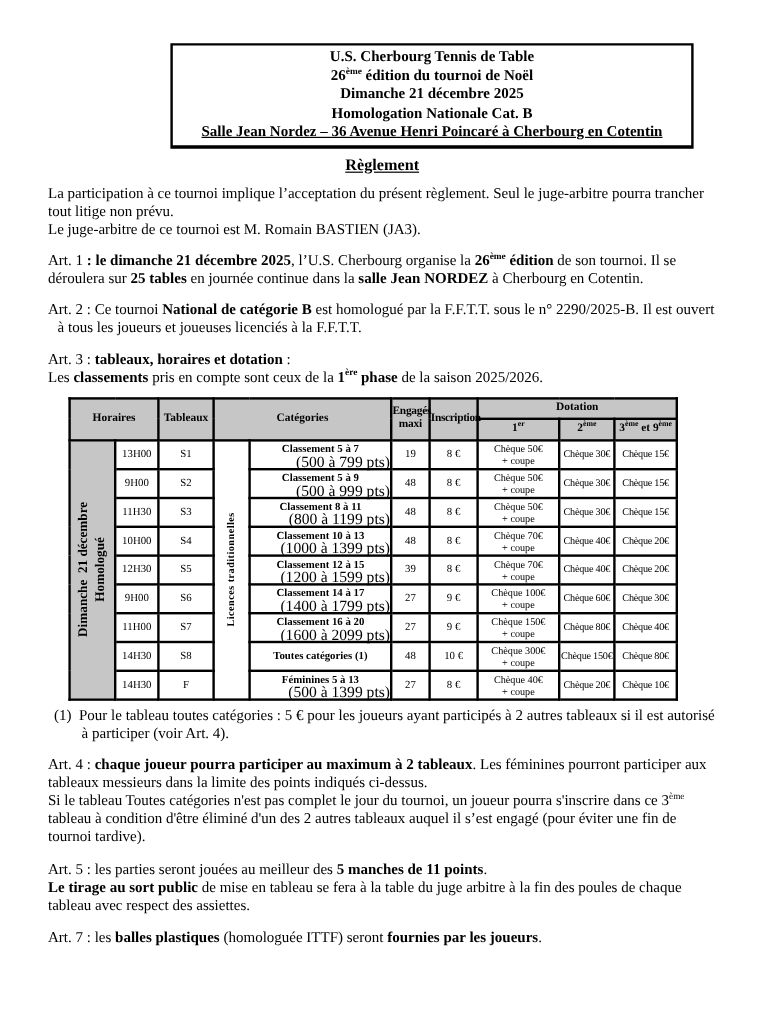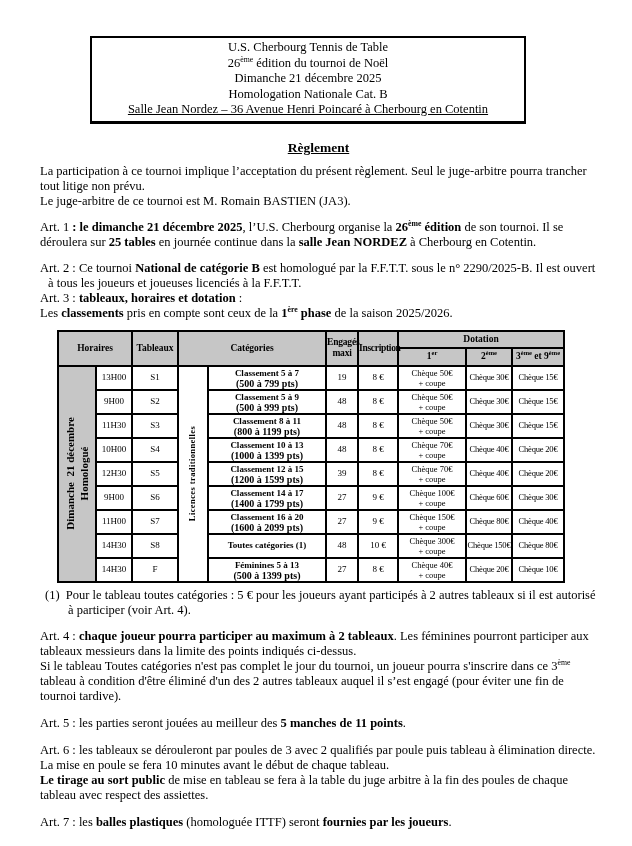--- a/index.html
+++ b/index.html
@@ -10,30 +10,30 @@
     padding:36px 35px 0 40px;
     background:#ffffff;
     color:#000;
     font-family:"Liberation Serif","DejaVu Serif",serif;
     font-size:12.5px;
     line-height:15px;
     overflow:hidden;
   }
   sup{font-size:0.62em;vertical-align:super;line-height:0;}
   .header-box{
-    width:436px;margin-left:50px;
+    width:436px;margin-left:102px;
     border:2px solid #000;border-bottom-width:3px;
-    text-align:center;font-weight:normal;
+    text-align:center;font-weight:bold;
     padding:2px 2px 3px;
     box-sizing:border-box;
   }
   .hb-line{line-height:15.5px;white-space:nowrap;}
   .doc-title{
     text-align:center;font-weight:bold;text-decoration:underline;
-    font-size:13.5px;margin-top:16px;
+    font-size:13.5px;margin-top:6px;
   }
   .para{white-space:normal;}
   
   table.sched{
     border-collapse:collapse;
     table-layout:fixed;
     margin:9px 0 0 17px;
     width:506px;
   }
   table.sched th, table.sched td{
@@ -48,21 +48,21 @@
     font-size:9.5px;line-height:11px;
   }
   table.sched th sup{font-size:6.5px;}
   th.h-eng{font-size:8px;line-height:9px;letter-spacing:-0.2px;margin-top:43px;}
   th.h-ins{font-size:8px;letter-spacing:-0.3px;}
   th.h-sub{font-size:9px;height:16px;}
   thead tr.r1{height:17px;}
   tbody tr{height:24px;}
   td.c{font-size:9px;line-height:11px;}
   .cat-main{font-size:9px;font-weight:bold;line-height:11px;}
-  .cat-pts{font-size:10px;font-weight:bold;line-height:9px;}
+  .cat-pts{font-size:13px;font-weight:normal;line-height:9px;text-align:right;}
   .d1l{font-size:8.5px;line-height:10px;}
   td.c-d2,td.c-d34{font-size:8.5px;letter-spacing:-0.2px;}
   td.sidebar{background:#c6c6c6;position:relative;}
   td.liccol{position:relative;}
   .rot-outer{position:absolute;left:0;top:0;right:0;bottom:0;
     display:flex;align-items:center;justify-content:center;overflow:visible;}
   .sidebar-rot{transform:rotate(-90deg);font-weight:bold;font-size:11px;
     line-height:13.5px;white-space:pre;text-align:center;}
   .lic-rot{transform:rotate(-90deg);font-weight:bold;font-size:8.5px;
     white-space:nowrap;letter-spacing:0.4px;}
@@ -77,21 +77,21 @@
       <div class="hb-line"><span>Dimanche 21 décembre 2025</span></div>
       <div class="hb-line"><span>Homologation Nationale Cat. B</span></div>
       <div class="hb-line"><span style="text-decoration: underline;">Salle Jean Nordez – 36 Avenue Henri Poincaré à Cherbourg en Cotentin</span></div>
     </div>
   <div class="doc-title">Règlement</div>
   <div id="before-table">
       <div class="para" style="margin-top: 9px;"><span>La participation à ce tournoi implique l’acceptation du présent règlement. Seul le juge-arbitre pourra trancher tout litige non prévu.</span></div>
       <div class="para"><span>Le juge-arbitre de ce tournoi est M. Romain BASTIEN (JA3).</span></div>
       <div class="para" style="margin-top: 11px;"><span>Art. 1 </span><span style="font-weight: bold;">: le dimanche 21 décembre 2025</span><span>, l’U.S. Cherbourg organise la </span><span style="font-weight: bold;">26</span><sup style="font-weight: bold;">ème</sup><span style="font-weight: bold;"> édition</span><span> de son tournoi. Il se déroulera sur </span><span style="font-weight: bold;">25 tables</span><span> en journée continue dans la </span><span style="font-weight: bold;">salle Jean NORDEZ</span><span> à Cherbourg en Cotentin.</span></div>
       <div class="para" style="margin-top: 11px; padding-left: 8px; text-indent: -8px; font-family: Liberation Serif, serif;"><span>Art. 2 : Ce tournoi </span><span style="font-weight: bold;">National de catégorie B</span><span> est homologué par la F.F.T.T. sous le n° 2290/2025-B. Il est ouvert à tous les joueurs et joueuses licenciés à la F.F.T.T.</span></div>
-      <div class="para" style=""><span>Art. 3 : </span><span style="font-weight: bold;">tableaux, horaires et dotation</span><span> :</span></div>
+      <div class="para" style="margin-top: 11px;"><span>Art. 3 : </span><span style="font-weight: bold;">tableaux, horaires et dotation</span><span> :</span></div>
       <div class="para"><span>Les </span><span style="font-weight: bold;">classements</span><span> pris en compte sont ceux de la </span><span style="font-weight: bold;">1</span><sup style="font-weight: bold;">ère</sup><span style="font-weight: bold; text-align: right;"> phase</span><span> de la saison 2025/2026.</span></div>
     </div>
   <div id="table-wrap">
       <table class="sched">
         <colgroup>
           <col style="width: 38px;">
           <col style="width: 36px;">
           <col style="width: 46px;">
           <col style="width: 30px;">
           <col style="width: 118px;">
@@ -273,17 +273,16 @@
         </tbody>
       </table>
     </div>
   <div id="footnote-wrap">
       <div class="para" style="margin-top: 5px; padding-left: 23px; text-indent: -23px; margin-left: 5px;"><span>(1)&nbsp; Pour le tableau toutes catégories : 5 € pour les joueurs ayant participés à 2 autres tableaux si il est autorisé à participer (voir Art. 4).</span></div>
     </div>
   <div id="after-table">
       <div class="para" style="margin-top: 11px;"><span>Art. 4 : </span><span style="font-weight: bold;">chaque joueur pourra participer au maximum à 2 tableaux</span><span>. Les féminines pourront participer aux tableaux messieurs dans la limite des points indiqués ci-dessus.</span></div>
       <div class="para"><span>Si le tableau Toutes catégories n'est pas complet le jour du tournoi, un joueur pourra s'inscrire dans ce 3</span><sup>ème</sup><span> tableau à condition d'être éliminé d'un des 2 autres tableaux auquel il s’est engagé (pour éviter une fin de tournoi tardive).</span></div>
       <div class="para" style="margin-top: 12px;"><span>Art. 5 : les parties seront jouées au meilleur des </span><span style="font-weight: bold;">5 manches de 11 points</span><span>.</span></div>
-      <div class="para" style="margin-top: 12px;"><span>Art. 6 : les tableaux se dérouleront par poules de 3 avec 2 qualifiés par poule puis tableau à élimination directe. La mise en poule se fera 10 minutes avant le début de chaque tableau.</span></div>
       <div class="para"><span style="font-weight: bold;">Le tirage au sort public</span><span> de mise en tableau se fera à la table du juge arbitre à la fin des poules de chaque tableau avec respect des assiettes.</span></div>
       <div class="para" style="margin-top: 12px;"><span>Art. 7 : les </span><span style="font-weight: bold;">balles plastiques</span><span> (homologuée ITTF) seront </span><span style="font-weight: bold;">fournies par les joueurs</span><span>.</span></div>
     </div>
 </div>
 
 </body></html>

